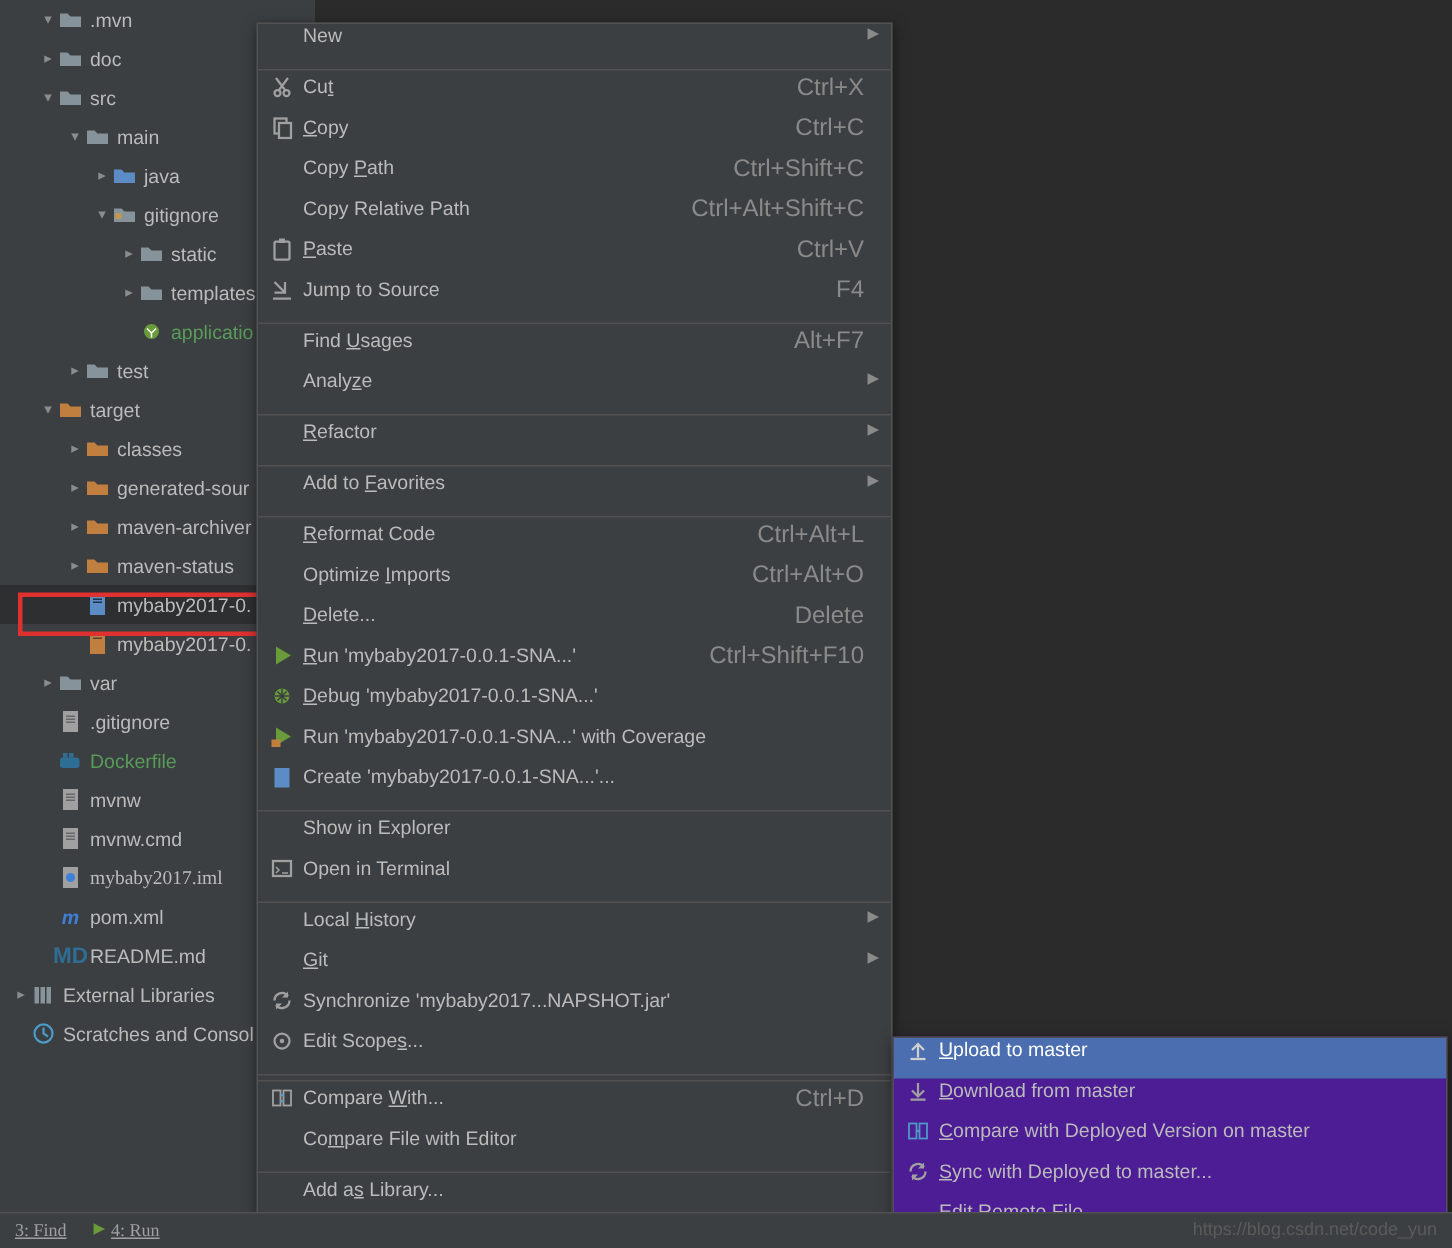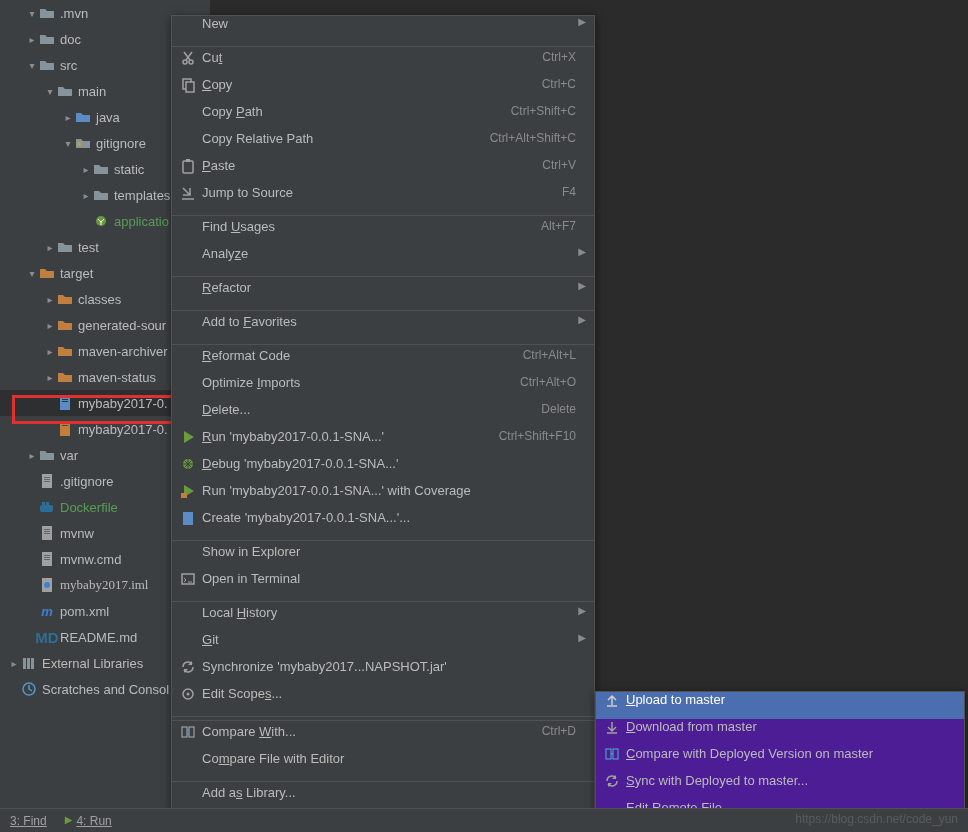--- a/index.html
+++ b/index.html
@@ -71,21 +71,21 @@
   width: 20px; height: 16px;
   display: inline-flex;
   align-items: center;
   justify-content: center;
   margin-right: 4px;
   color: #a0a0a0;
 }
 .menu-item .mlabel { flex: 1; }
 .menu-item .mshort {
   color: #8a8a8a;
-  font-size: 12px;
+  font-size: 16px;
 }
 .menu-item .msub {
   width: 10px;
   color: #8a8a8a;
   font-size: 10px;
   text-align: right;
 }
 .menu-sep {
   height: 1px;
   background: #515151;
@@ -114,21 +114,21 @@
   width: 968px;
   height: 24px;
   background: #3c3f41;
   border-top: 1px solid #515151;
   display: flex;
   align-items: center;
   font-size: 12px;
   color: #a0a0a0;
   padding: 0 10px;
 }
-.status-bar .sitem { margin-right: 18px; display: flex; align-items: flex-start; }
+.status-bar .sitem { margin-right: 18px; display: flex; align-items: flex-start; font-family: Liberation Serif, serif; }
 .status-bar .tri { color: #6a9b3a; margin-right: 4px; font-size: 10px; }
 .watermark {
   position: absolute;
   right: 10px; bottom: 6px;
   color: #5b5b5b;
   font-size: 12px;
 }
 svg { display: block; }
 </style>
 </head>

